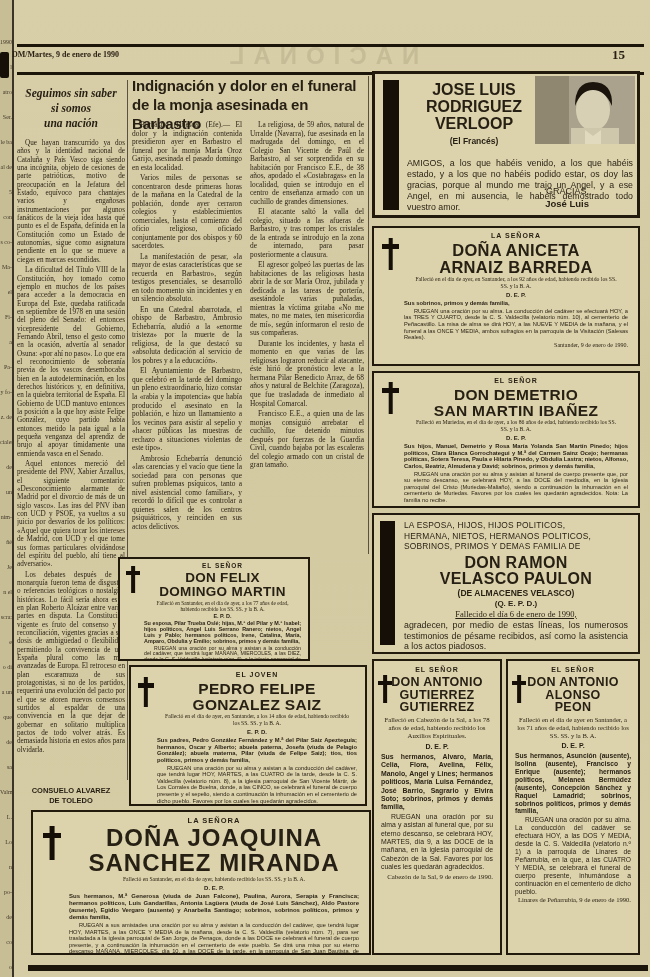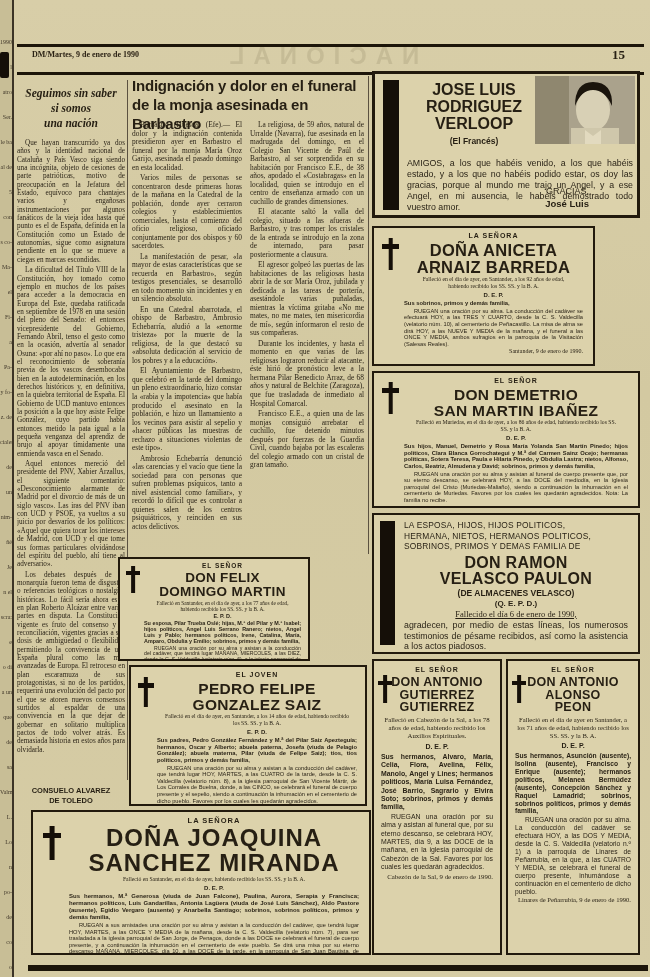--- a/index.html
+++ b/index.html
@@ -72,21 +72,21 @@
 l de 62
 mulio,
 obre-
 ce in la
 que la
 sda es</div>
   <div class="abs" style="left:12px;top:0;width:2px;height:977px;background:#3c3426;"></div>
   <div class="abs" style="left:0;top:52px;width:9px;height:26px;background:#150f08;border-radius:2px;"></div>
 
   <div class="abs rule" style="left:17px;top:44px;width:627px;height:3px;"></div>
-  <div class="abs" style="left:32px;top:50px;font:bold 8px/1.2 'Liberation Serif',serif;color:#2b2215;">DM/Martes, 9 de enero de 1990</div>
+  <div class="abs" style="left:12px;top:50px;font:bold 8px/1.2 'Liberation Serif',serif;color:#2b2215;">DM/Martes, 9 de enero de 1990</div>
   <div class="abs" style="left:612px;top:47px;font:bold 13px/1.2 'Liberation Serif',serif;">15</div>
   <div class="abs" style="left:180px;top:44px;width:280px;text-align:center;font:bold 24px/1 'Liberation Sans',sans-serif;letter-spacing:9px;color:rgba(110,100,70,.17);transform:scaleX(-1);">NACIONAL</div>
   <div class="abs rule" style="left:17px;top:72px;width:627px;height:3px;"></div>
 
   <div class="abs pre" style="left:17px;top:86px;width:108px;text-align:center;font:bold italic 11.5px/1.3 'Liberation Serif',serif;">Seguimos sin saber
 si somos
 una nación</div>
   <div class="abs lcol just" style="left:17px;top:139px;width:108px;height:644px;overflow:hidden;font:7.2px/1.16 'Liberation Serif',serif;">
     <p>Que hayan transcurrido ya dos años y la identidad nacional de Cataluña y País Vasco siga siendo una incógnita, objeto de cesiones de parte patrióticas, motivo de preocupación en la Jefatura del Estado, equívoco para chantajes varios y engañosas instrumentaciones por algunos fanáticos de la vieja idea hasta qué punto es el de España, definida en la Constitución como un Estado de autonomías, sigue como asignatura pendiente en lo que se mueve a ciegas en marcas escondidas.</p>
     <p>La dificultad del Título VIII de la Constitución, hoy tomado como ejemplo en muchos de los países para acceder a la democracia en Europa del Este, quedaba ratificada en septiembre de 1978 en una sesión del pleno del Senado: el entonces vicepresidente del Gobierno, Fernando Abril, tenso el gesto como en la ocasión, advertía al senador Osuna: «por ahí no paso». Lo que era el reconocimiento de soberanía previa de los vascos desembocaba bien en la autodeterminación, en los derechos históricos y, en definitiva, en la quiebra territorial de España. El Gobierno de UCD mantuvo entonces la posición a la que hoy asiste Felipe González, cuyo partido había entonces metido la pata igual a la pequeña venganza del aprendiz de brujo al apoyar tímidamente una enmienda vasca en el Senado.</p>
@@ -133,21 +133,21 @@
 VERLOOP</div>
       <div class="abs" style="left:30px;top:62px;width:138px;text-align:center;font:bold 8.5px/1.2 'Liberation Sans',sans-serif;">(El Francés)</div>
       <div class="abs just" style="left:32px;top:84px;width:226px;font:8.8px/1.24 'Liberation Sans',sans-serif;">AMIGOS, a los que habéis venido, a los que habéis estado, y a los que no habéis podido estar, os doy las gracias, porque al mundo me trajo un Angel, y a ese Angel, en mi ausencia, le habéis demostrado todo vuestro amor.</div>
       <div class="abs" style="right:48px;bottom:6px;text-align:right;">
         <div style="font:9px/1.25 'Liberation Sans',sans-serif;">GRACIAS,</div>
         <div style="font:bold 9.5px/1.2 'Liberation Sans',sans-serif;">José Luis</div>
       </div>
     </div>
   </div>
 
-  <div class="ob" style="left:372px;top:226px;width:223px;height:140px;">
+  <div class="ob" style="left:372px;top:226px;width:268px;height:140px;">
     <div class="ob-inner" style="padding:4px 10px 3px 30px;">
       <div class="cross" style="left:8px;top:10px;width:17px;height:32px;"></div>
       <div class="ob-hdr">LA SEÑORA</div>
       <div class="ob-name" style="font-size:16.5px;">DOÑA ANICETA
 ARNAIZ BARREDA</div>
       <div class="ob-dec">Falleció en el día de ayer, en Santander, a los 92 años de edad, habiendo recibido los SS. SS. y la B. A.</div>
       <div class="ob-dep">D. E. P.</div>
       <div class="ob-rel">Sus sobrinos, primos y demás familia,</div>
       <div class="ob-req">RUEGAN una oración por su alma. La conducción del cadáver se efectuará HOY, a las TRES Y CUARTO, desde la C. S. Valdecilla (velatorio núm. 10), al cementerio de Peñacastillo. La misa de alma se dirá HOY, a las NUEVE Y MEDIA de la mañana, y el funeral a las ONCE Y MEDIA, ambos sufragios en la parroquia de la Visitación (Salesas Reales).</div>
       <div class="ob-pd">Santander, 9 de enero de 1990.</div>

